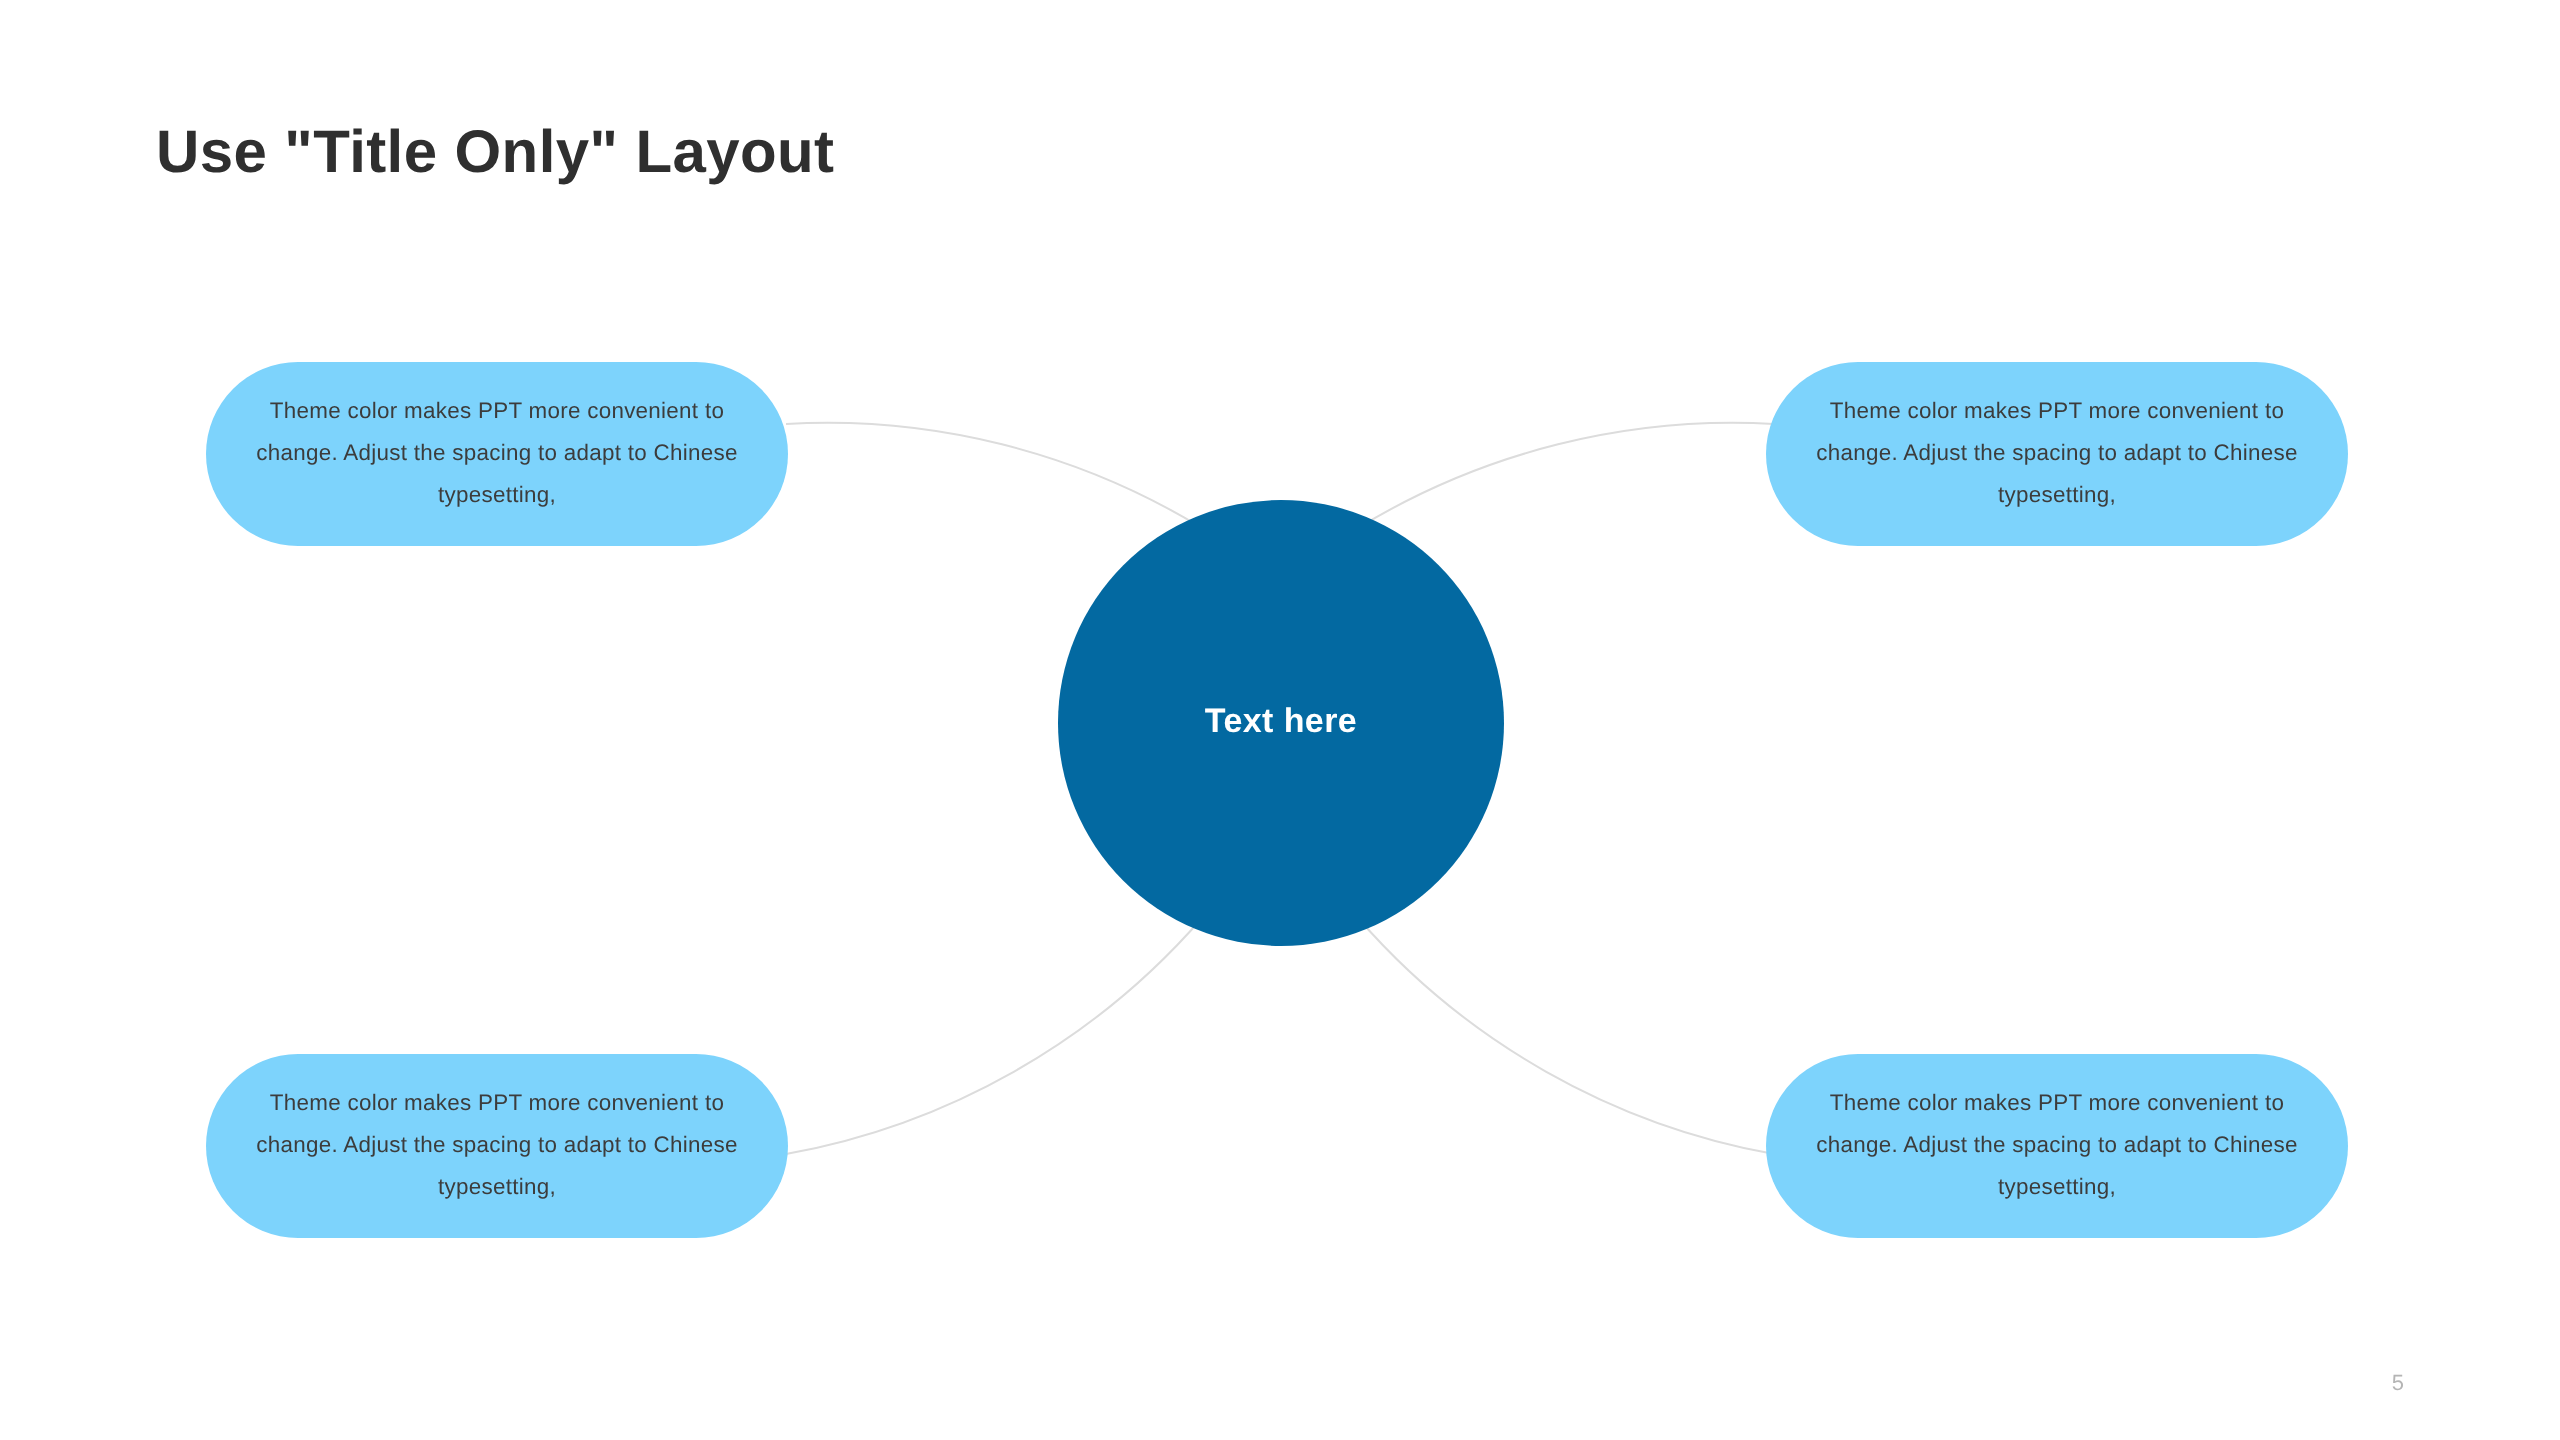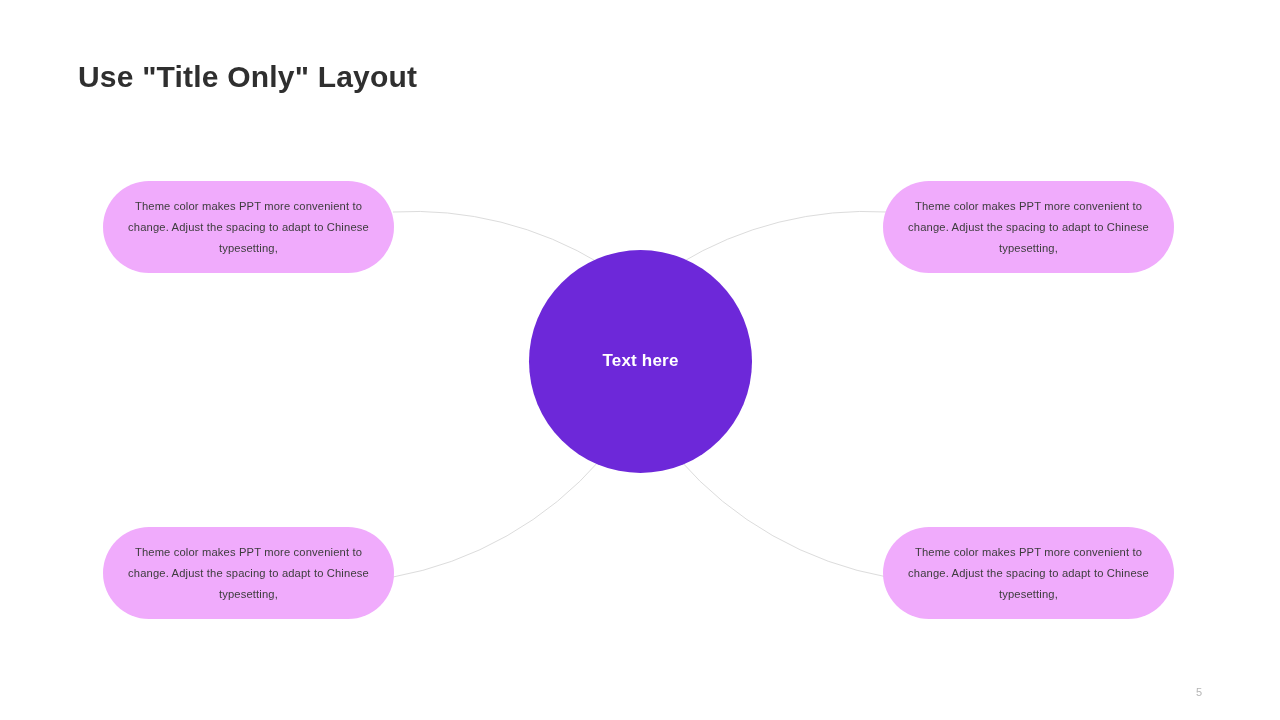--- a/index.html
+++ b/index.html
@@ -36,38 +36,38 @@
     width: 1280px;
     height: 720px;
   }
   .hub-circle {
     position: absolute;
     left: 529px;
     top: 250px;
     width: 223px;
     height: 223px;
     border-radius: 50%;
-    background: #6d28d9;
+    background: #0369a1;
     display: flex;
     align-items: center;
     justify-content: center;
   }
   .hub-label {
     color: #ffffff;
     font-size: 17px;
     font-weight: bold;
     letter-spacing: 0.2px;
     margin-top: -2px;
   }
   .pill {
     position: absolute;
     width: 291px;
     height: 92px;
     border-radius: 46px;
-    background: #f0abfc;
+    background: #7dd3fc;
     display: flex;
     align-items: center;
     justify-content: center;
     box-sizing: border-box;
     padding: 0 22px;
   }
   .pill-text {
     font-size: 11.2px;
     line-height: 21px;
     color: #3c3c3c;

